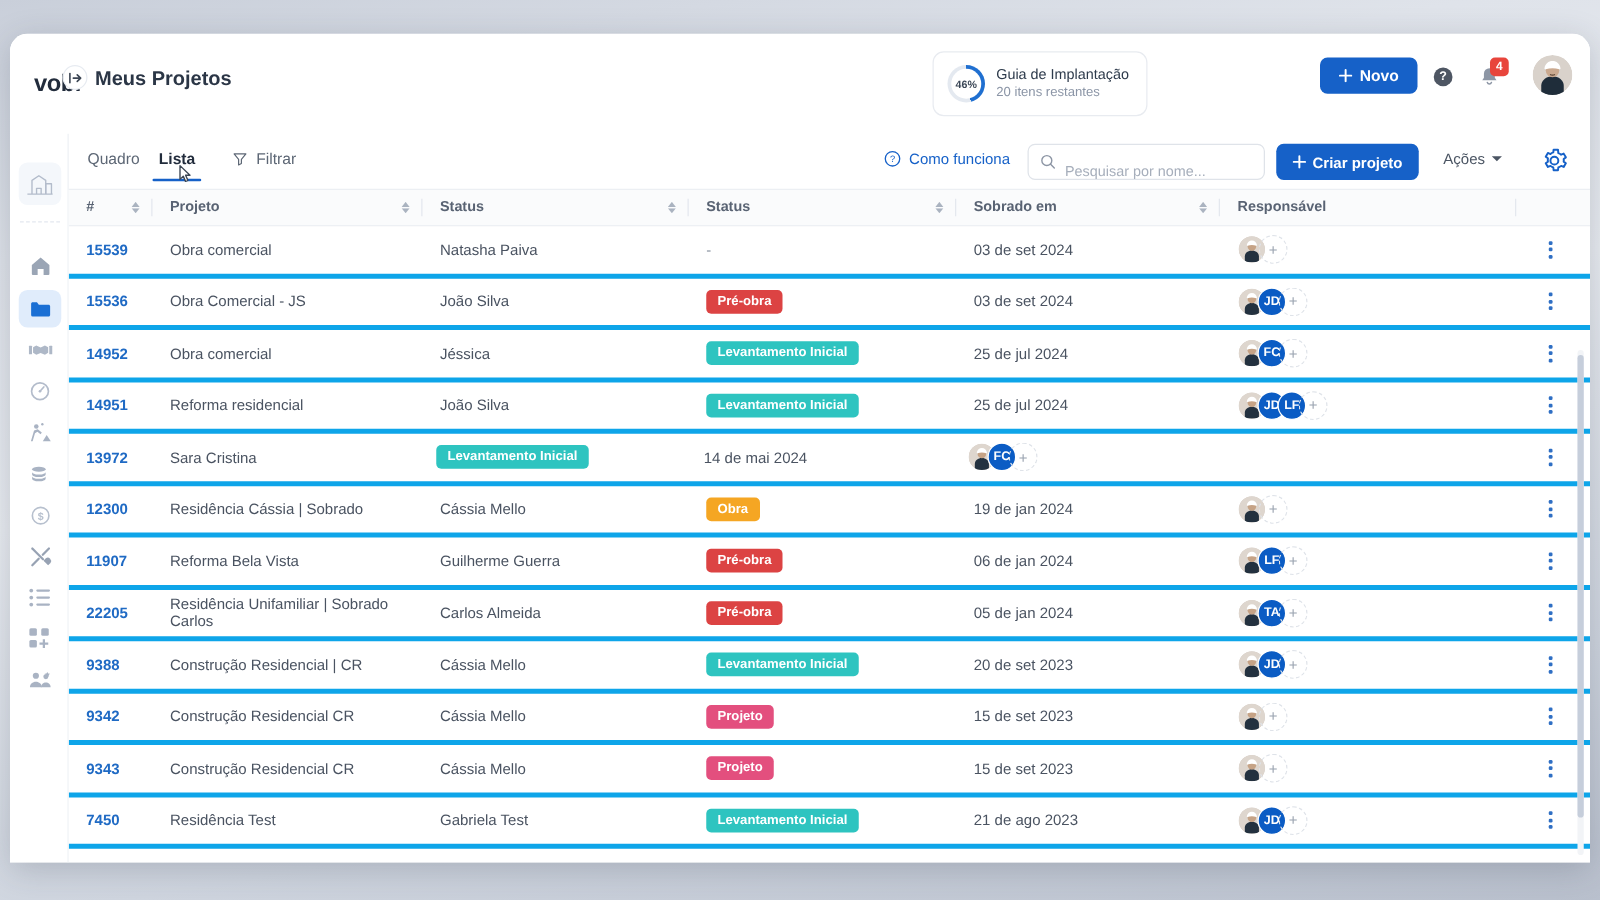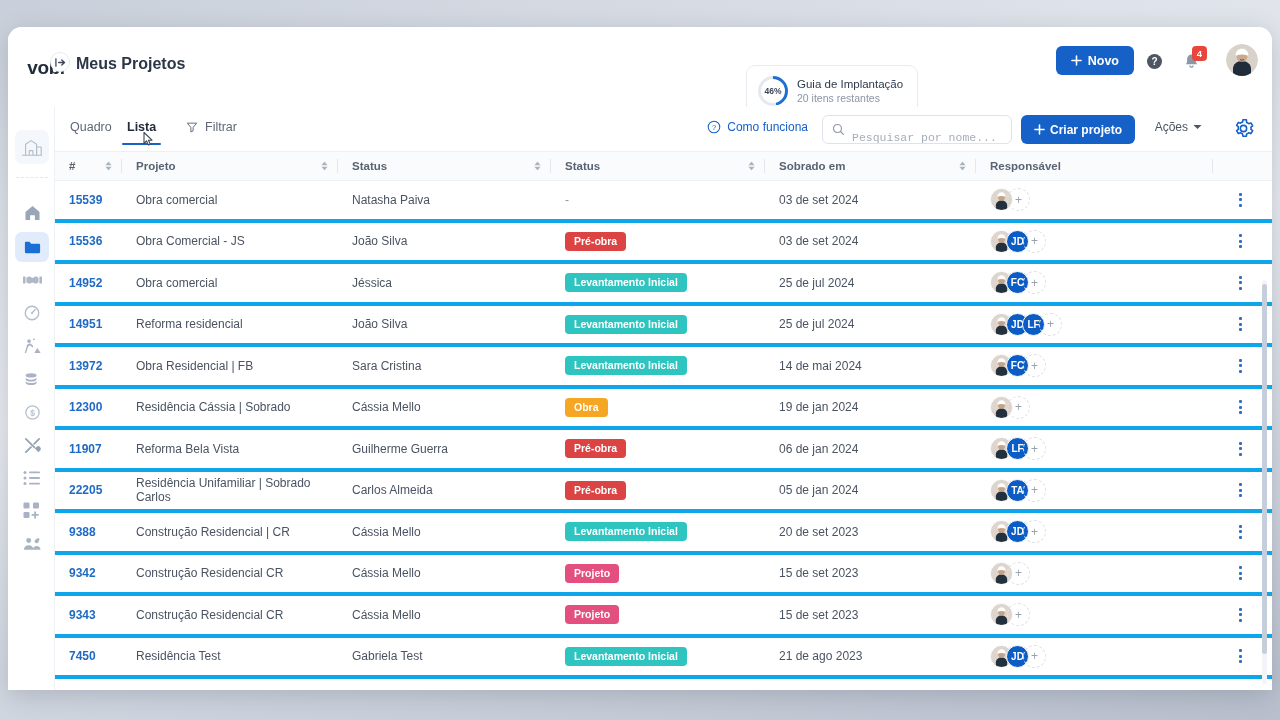--- a/index.html
+++ b/index.html
@@ -19,21 +19,21 @@
   }
 
   
   .topbar { position: absolute; left:0; top:0; width:100%; height:80px; background:#fff; }
   .logo { position:absolute; left:10px; top:30px; width:56px; text-align:center;
           font-size:19px; font-weight:700; color:#222c3c; letter-spacing:-.4px; }
   .page-title { position:absolute; left:68px; top:28px; font-size:16px; font-weight:600; color:#2b3646; }
 
   .guide-card { position:absolute; right:354px; top:14px; height:52px; width:172px;
                 border:1px solid #e8ebf0; border-radius:9px; background:#fff;
-                display:flex; align-items:center; gap:9px; padding:0 11px;margin-top:24px; }
+                display:flex; align-items:center; gap:9px; padding:0 11px; }
   .ring { width:30px; height:30px; border-radius:50%; flex:none; position:relative;
           background: conic-gradient(#1f6fd0 0 46%, #e4e9f0 46% 100%); }
   .ring::after { content:""; position:absolute; inset:3px; border-radius:50%; background:#fff; }
   .ring span { position:absolute; inset:0; display:flex; align-items:center; justify-content:center;
                font-size:8.5px; font-weight:700; color:#3b4757; z-index:2; }
   .guide-t1 { font-size:11.5px; color:#2d3a4b; line-height:14px; }
   .guide-t2 { font-size:10.5px; color:#8b95a6; line-height:14px; }
 
   .btn-novo { position:absolute; right:138px; top:19px; height:29px; padding:0 15px;
               background:#1661c8; color:#fff; border-radius:6px; font-size:12.5px; font-weight:600;
@@ -58,21 +58,21 @@
   .t-quadro { left:62px; }
   .t-lista  { left:119px; }
   .t-filtrar{ left:178px; display:flex; align-items:center; gap:7px; }
   .cursor-ic { position:absolute; left:134px; top:24px; width:14px; height:18px; z-index:6; }
 
   .how { position:absolute; right:464px; top:13px; font-size:12px; color:#1661c8; cursor:pointer;
          display:flex; align-items:center; gap:6px; }
   .search { position:absolute; right:260px; top:8px; width:190px; height:29px; border:1px solid #dfe3e9;
             border-radius:6px; display:flex; align-items:center; gap:7px; padding:0 9px; cursor:text; }
   .search input { border:none; outline:none; font-size:11.5px; color:#333; width:150px;
-                  font-family:Liberation Mono, monospace; background:transparent;margin-top:16px; }
+                  font-family:Liberation Sans, sans-serif; background:transparent;margin-top:16px; }
   .search input::placeholder { color:#a6aebb; }
   .btn-criar { position:absolute; right:137px; top:8px; height:29px; padding:0 13px; background:#1661c8;
                color:#fff; border:none; border-radius:6px; font-size:12px; font-weight:600;
                display:flex; align-items:center; gap:5px; cursor:pointer; }
   .acoes { position:absolute; right:70px; top:13px; font-size:12px; color:#4a5costume; color:#49536180;
            color:#4b5563; cursor:pointer; display:flex; align-items:center; gap:5px; }
   .gear { position:absolute; right:18px; top:11px; cursor:pointer; }
 
   
   .rail { position:absolute; left:0; top:80px; width:47px; bottom:0; background:#fff;
@@ -573,23 +573,20 @@
                 <i></i>
                 <i></i>
                 <i></i>
               </span>
             </div>
           </div>
           <div class="row">
             <div class="cell c0">
        <span class="num">13972</span>
             </div>
-     <div class="cell c1">
-       <span>Obra Residencial | FB</span>
-            </div>
      <div class="cell c2">
        <span>Sara Cristina</span>
             </div>
      <div class="cell c3">
               <span class="badge-st" style="background:#2ec4c0">Levantamento Inicial</span>
             </div>
      <div class="cell c4">
        <span>14 de mai 2024</span>
             </div>
      <div class="cell c5" style="padding-left:0">

